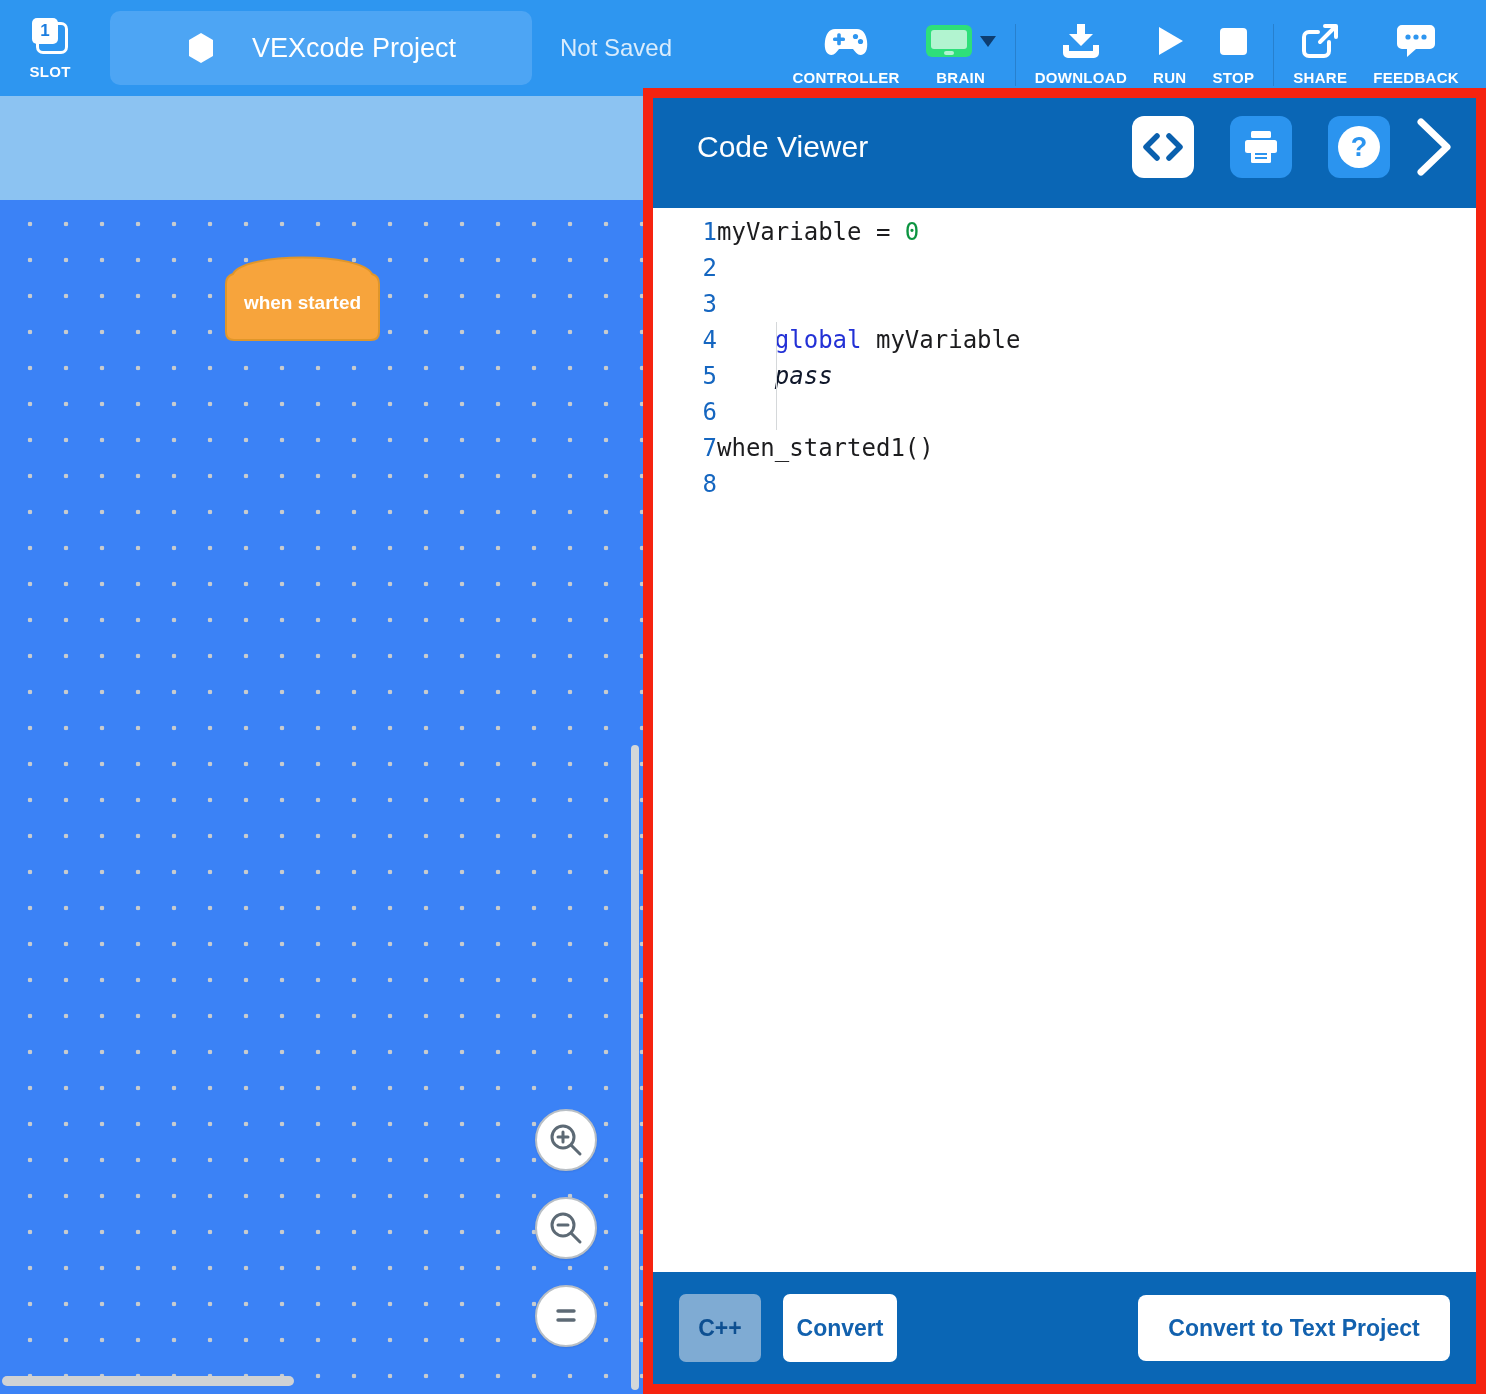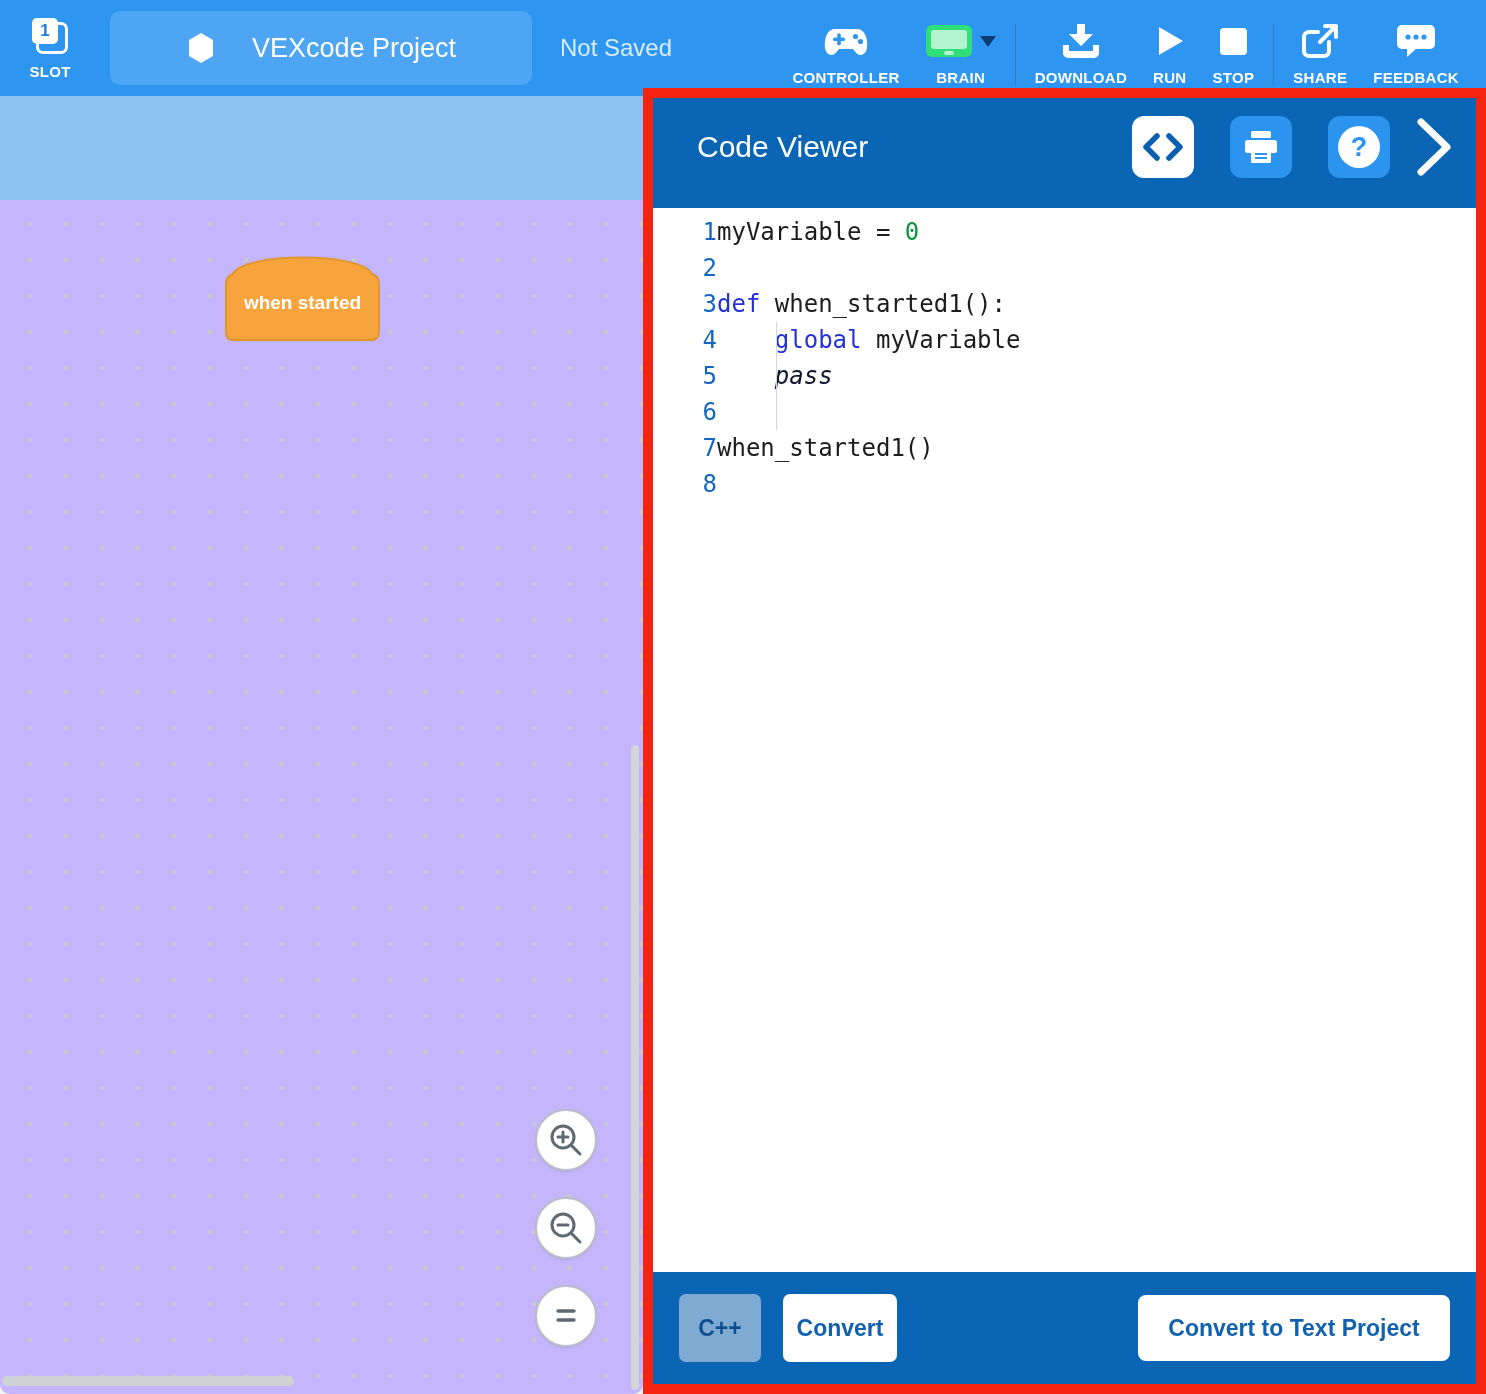--- a/index.html
+++ b/index.html
@@ -29,21 +29,21 @@
   .tb-item { display:flex; flex-direction:column; align-items:center; padding:10px 13px 0 13px; cursor:pointer; }
   .tb-icon-zone { height:42px; display:flex; align-items:center; justify-content:center; gap:8px; }
   .tb-sep { width:1px; height:62px; background:rgba(0,0,0,.14); margin:14px 6px 0 6px; }
   .caret-down { width:0; height:0; border-left:8px solid transparent; border-right:8px solid transparent; border-top:11px solid #0d3d70; }
   .brain-box { width:46px; height:32px; background:#2edf7a; border-radius:6px; position:relative; }
   .brain-box .screen { position:absolute; left:5px; top:5px; right:5px; bottom:8px; background:#b2f4d0; border-radius:3px; }
   .brain-box .btn { position:absolute; left:18px; bottom:2px; width:10px; height:4px; background:#b2f4d0; border-radius:2px; }
   .stop-sq { width:27px; height:27px; background:#fff; border-radius:4px; }
 
   
-  .workspace { position:absolute; top:96px; left:0; width:643px; bottom:0; background:#c4b5fd;border-radius:10px; }
+  .workspace { position:absolute; top:96px; left:0; width:643px; bottom:0; background:#3b82f6; }
   .palette-strip { position:absolute; top:0; left:0; right:0; height:104px; background:#8cc3f2; }
   .canvas { position:absolute; top:104px; left:0; right:0; bottom:0;
     background-image:radial-gradient(circle, #c7cbce 2px, transparent 2.6px);
     background-size:36px 36px; background-position:12px 6px; }
 
   .start-block { position:absolute; left:220px; top:44px; width:165px; height:100px; cursor:grab; }
   .start-block svg { position:absolute; left:0; top:0; }
   .start-block-label { position:absolute; left:0; right:0; top:48px; text-align:center;
     color:#fff; font-weight:700; font-size:19px; }
 
@@ -290,21 +290,20 @@
         <div class="code-line">
           <span class="line-num" style="color: rgb(21, 102, 192);">1</span>
           <span class="line-code"><span style="color: rgb(28, 28, 30);">myVariable = </span><span style="color: rgb(12, 148, 64);">0</span></span>
         </div>
         <div class="code-line">
           <span class="line-num" style="color: rgb(21, 102, 192);">2</span>
           <span class="line-code"></span>
         </div>
         <div class="code-line">
           <span class="line-num" style="color: rgb(21, 102, 192);">3</span>
-          <span class="line-code"><span style="color: rgb(35, 49, 214);">def</span><span style="color: rgb(28, 28, 30);"> when_started1():</span></span>
         </div>
         <div class="code-line guided">
           <span class="line-num" style="color: rgb(21, 102, 192);">4</span>
           <span class="line-code"><span style="color: rgb(28, 28, 30);">    </span><span style="color: rgb(35, 49, 214);">global</span><span style="color: rgb(28, 28, 30);"> myVariable</span></span>
         </div>
         <div class="code-line guided">
           <span class="line-num" style="color: rgb(21, 102, 192);">5</span>
           <span class="line-code"><span style="color: rgb(28, 28, 30);">    </span><span style="color: #0f172a; font-style: italic;">pass</span></span>
         </div>
         <div class="code-line guided">

